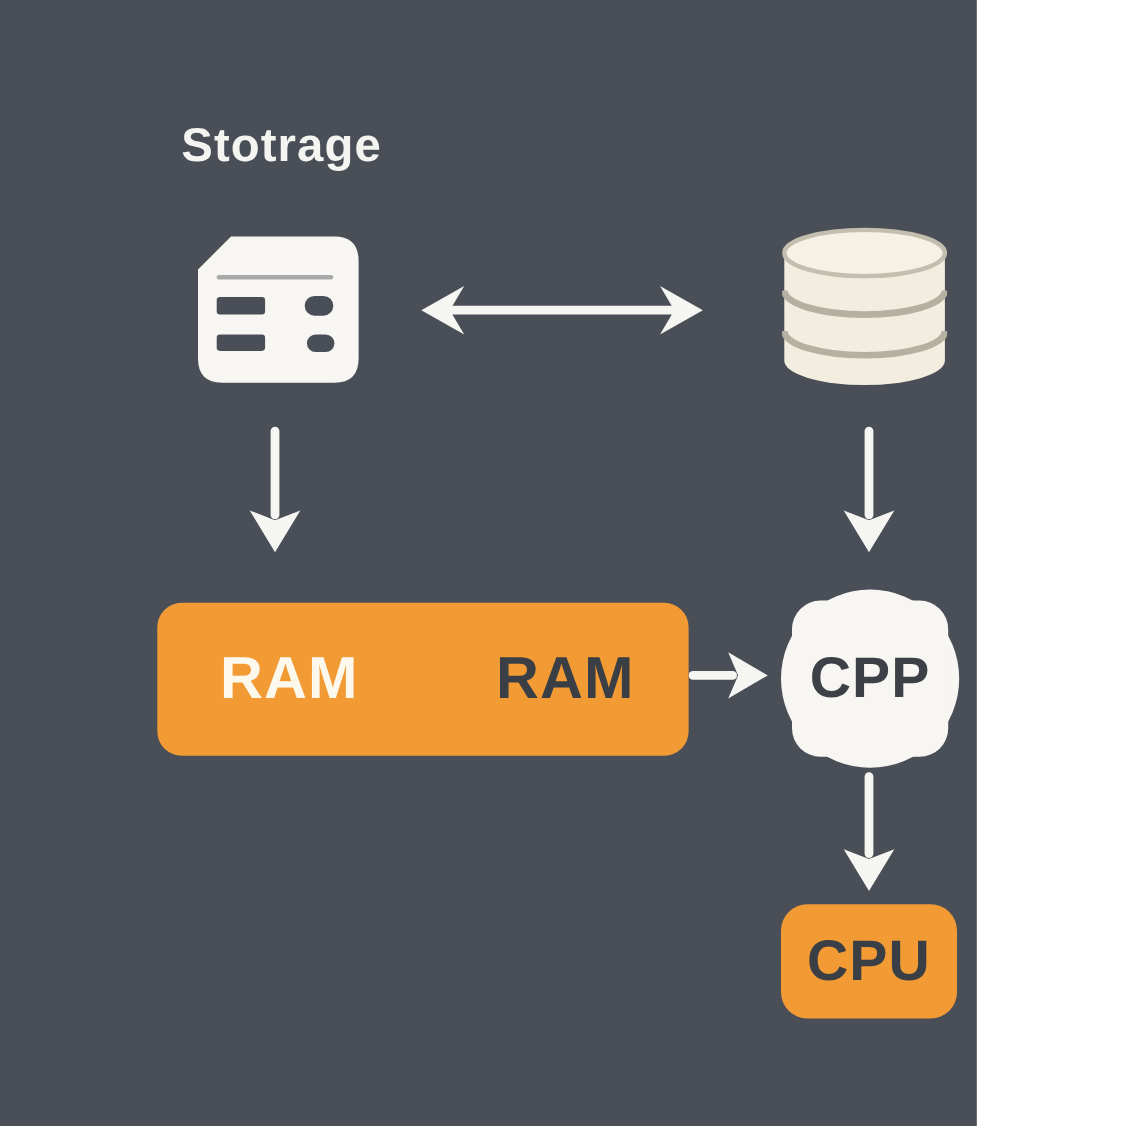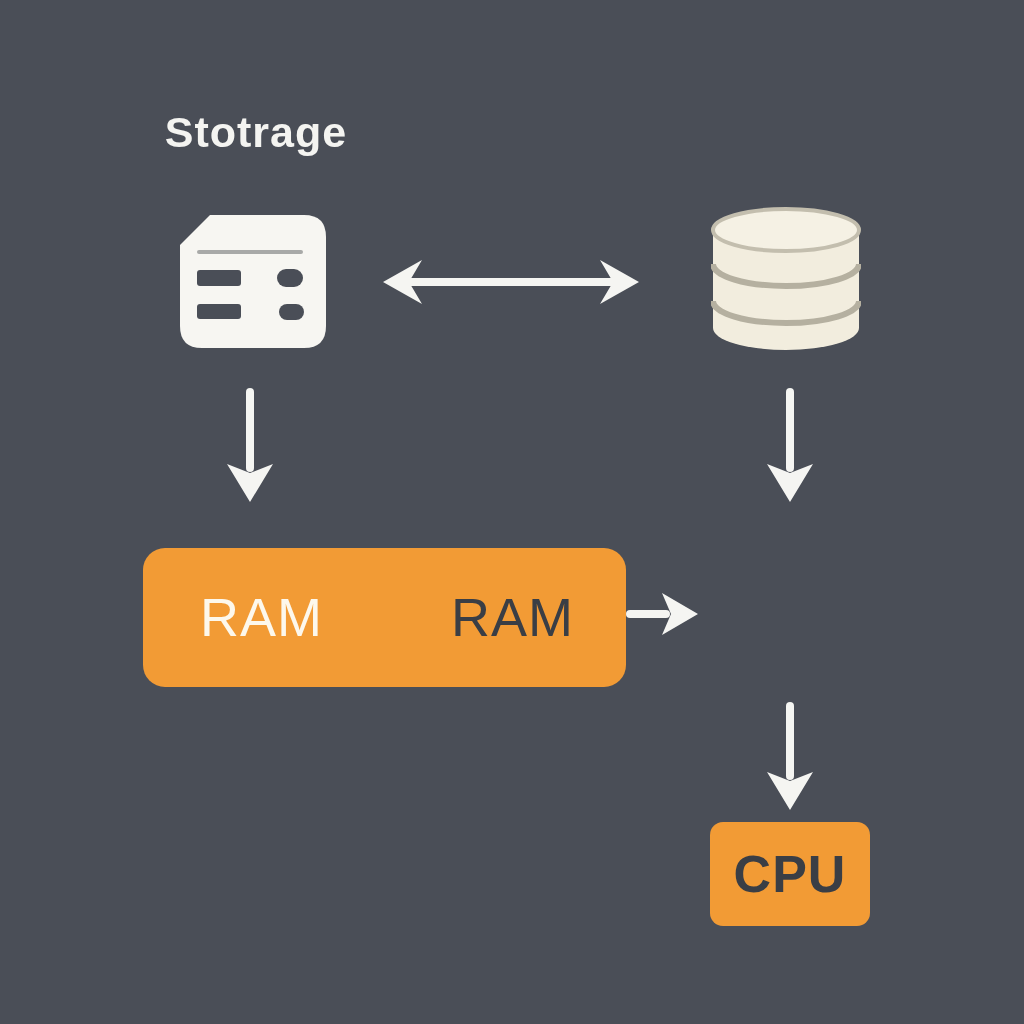--- a/index.html
+++ b/index.html
@@ -1,18 +1,18 @@
 <!DOCTYPE html>
 <html><head>
 <meta charset="utf-8">
 <style>
   html, body { margin: 0; padding: 0; }
   .canvas {
     position: relative;
-    width: 1024px;
+    width: 888px;
     height: 1024px;
     background: #4a4e57;
     overflow: hidden;
     font-family: "Liberation Sans", sans-serif;
   }
   .top-label {
     position: absolute;
     top: 108px;
     width: 320px;
     text-align: center;
@@ -38,21 +38,21 @@
     left: 143px; top: 548px;
     width: 483px; height: 139px;
     background: #f29b35;
     border-radius: 22px;
   }
   .ram-text {
     position: absolute;
     top: 50%;
     transform: translateY(-52%);
     font-size: 54px;
-    font-weight: normal;
+    font-weight: bold;
     letter-spacing: 1px;
   }
   .ram-text.light { left: 57px;  color: #fdf8ec; }
   .ram-text.dark  { left: 308px; color: #3a3e45; }
 
   .cpp-node {
     position: absolute;
     left: 705px; top: 531px;
     width: 172px; height: 172px;
   }
@@ -81,21 +81,21 @@
     font-weight: bold;
     letter-spacing: 1px;
     color: #3d4147;
   }
 
   .cpu-box {
     position: absolute;
     left: 710px; top: 822px;
     width: 160px; height: 104px;
     background: #f29b35;
-    border-radius: 13px;
+    border-radius: 24px;
     display: flex;
     align-items: center;
     justify-content: center;
     font-size: 52px;
     font-weight: bold;
     letter-spacing: 1px;
     color: #3a3e45;
   }
 </style>
 </head>
@@ -143,16 +143,21 @@
       <line x1="790" y1="706" x2="790" y2="776" stroke-width="8" stroke-linecap="round"></line>
       <polygon points="790,810 767,772 790,781 813,772" stroke="none"></polygon>
     </g>
   </svg>
 
   <div class="ram-box">
     <span class="ram-text light">RAM</span>
     <span class="ram-text dark">RAM</span>
   </div>
 
+  <div class="cpp-node">
+    <div class="cpp-circle"></div>
+    <div class="cpp-square"></div>
+    <div class="cpp-label">CPP</div>
+  </div>
 
   <div class="cpu-box">CPU</div>
 
 </div>
 
 </body></html>

